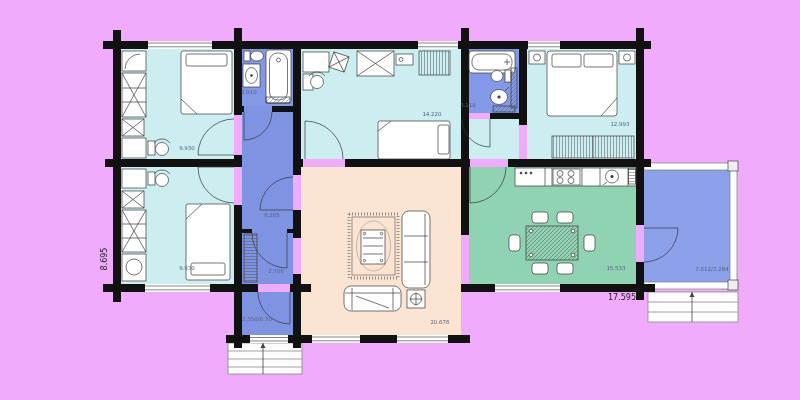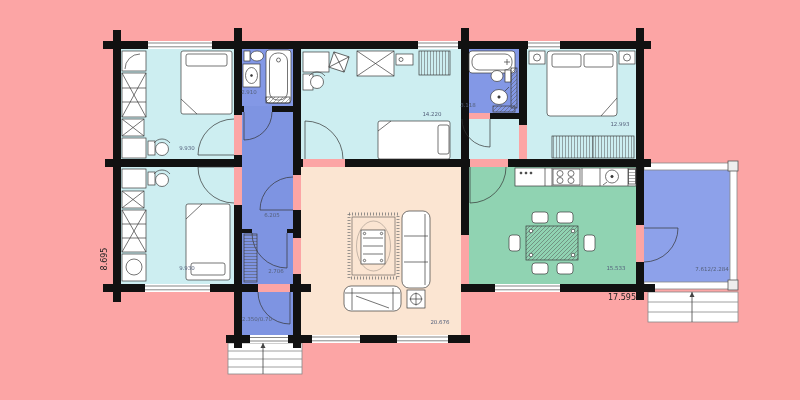--- a/index.html
+++ b/index.html
@@ -1,16 +1,16 @@
 <!DOCTYPE html>
 <html><head>
 <meta charset="utf-8">
 <style>
   html,body{margin:0;padding:0;background:#fff;}
-  .stage{position:relative;width:800px;height:400px;background:#fca5a5;overflow:hidden;
+  .stage{position:relative;width:800px;height:400px;background:#f0abfc;overflow:hidden;
          font-family:"DejaVu Sans",sans-serif;}
   .stage svg{position:absolute;left:0;top:0;}
   .rlabel{position:absolute;font-size:5.5px;color:#55617c;white-space:nowrap;
           transform:translate(-50%,-50%);letter-spacing:0;}
   .dim{position:absolute;font-size:8px;color:#222;white-space:nowrap;
        transform:translate(-50%,-50%);}
   .dimv{transform:translate(-50%,-50%) rotate(-90deg);}
 </style>
 </head>
 <body>

